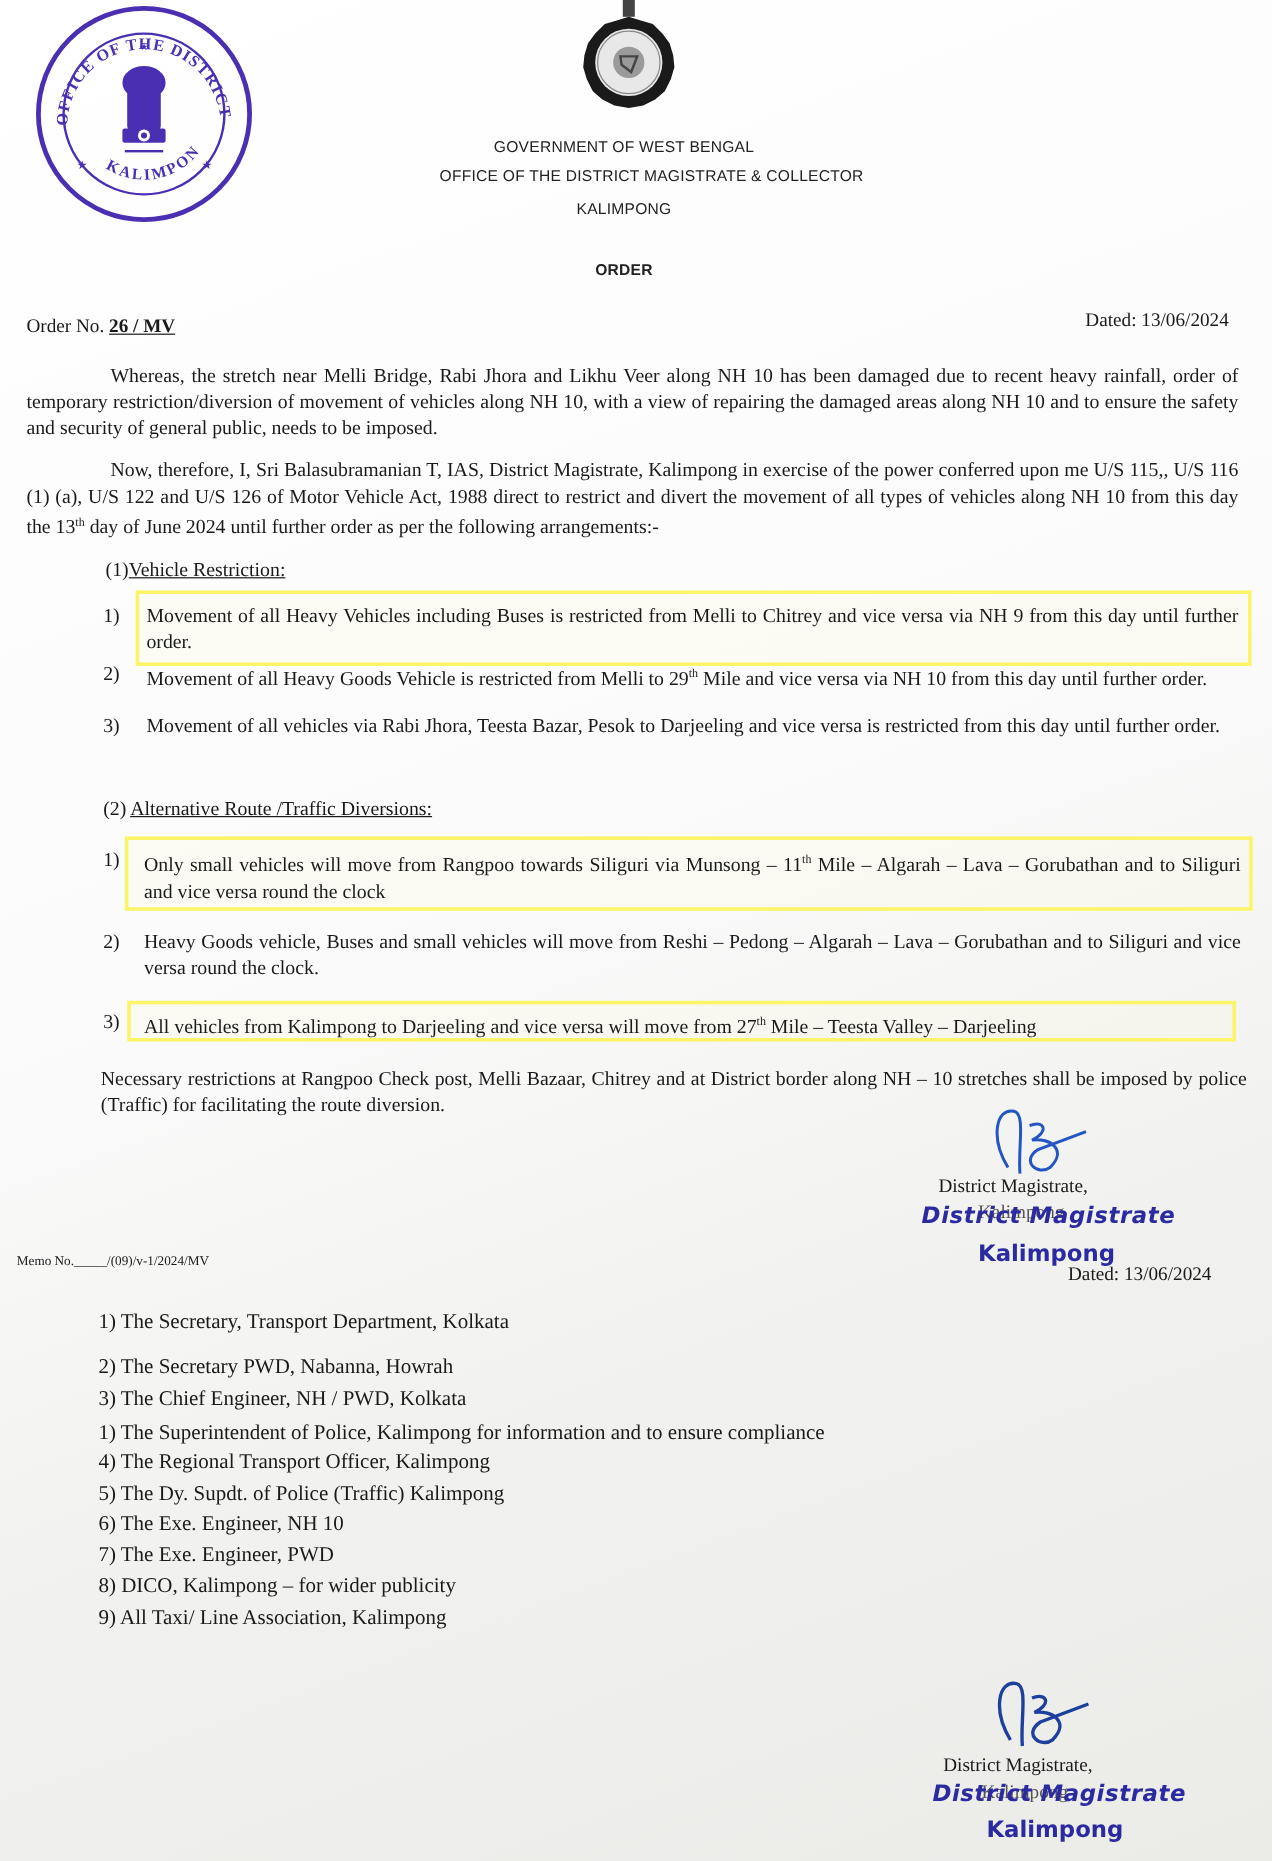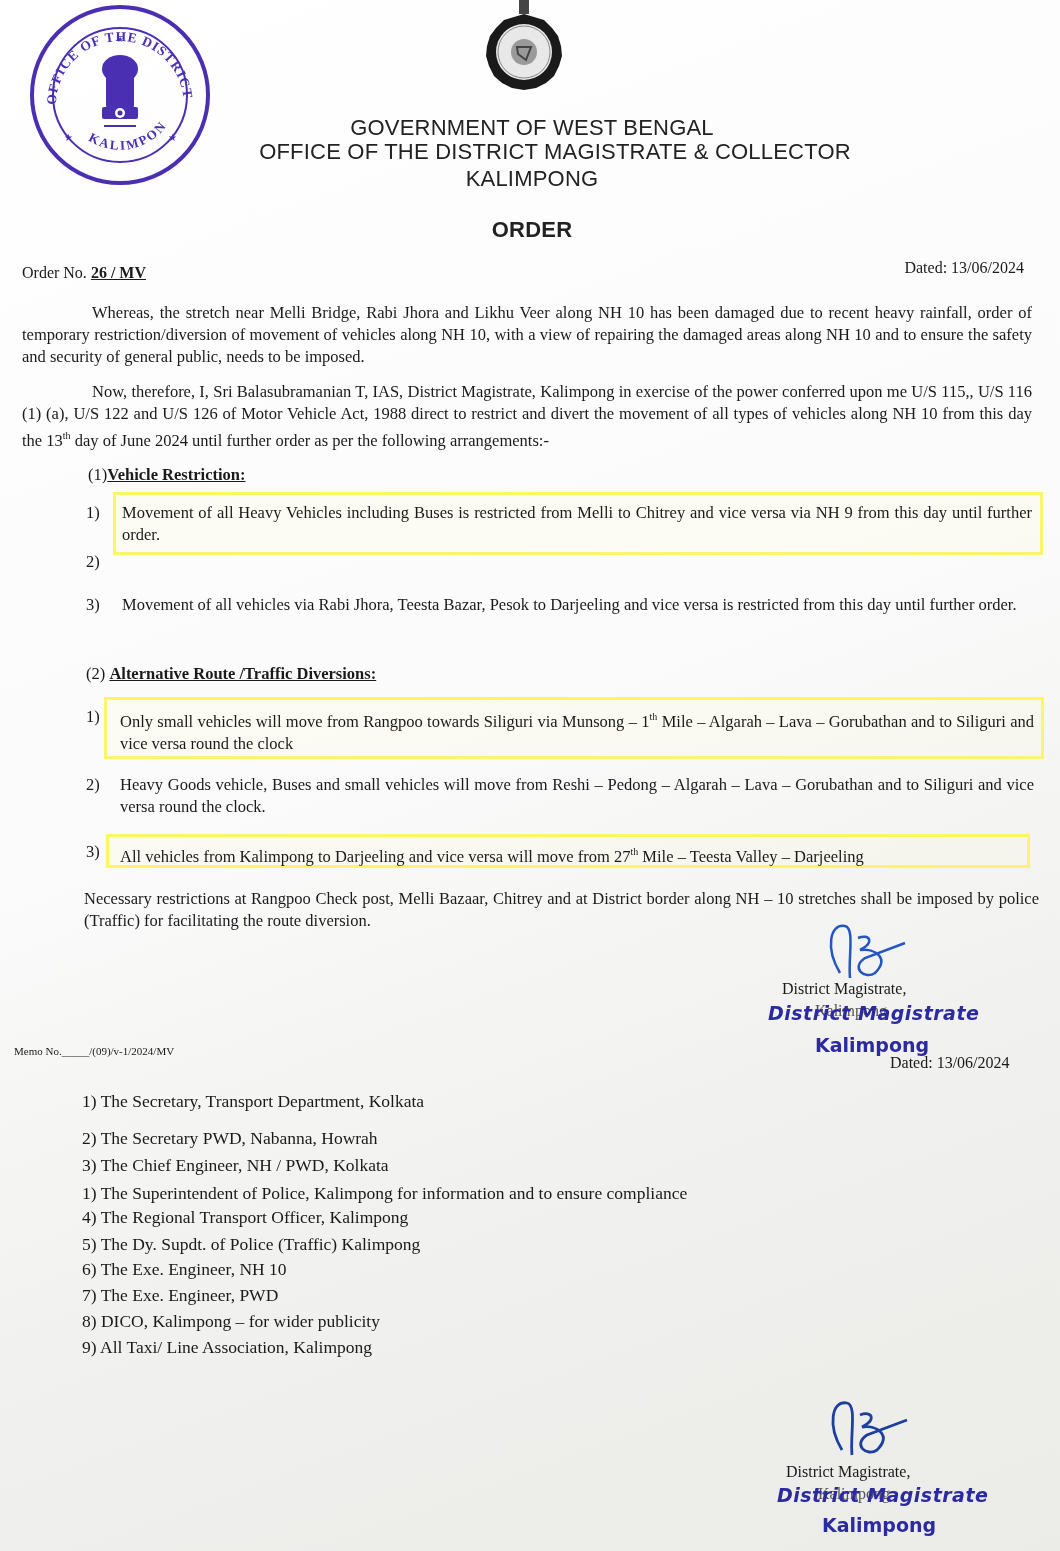--- a/index.html
+++ b/index.html
@@ -14,34 +14,34 @@
     left: 30px; top: 5px; width: 180px; height: 180px; border-radius: 50%;
     border: 4px solid #4b2fb3; box-sizing: border-box;
   }
   .seal-inner {
     position: absolute; left: 18px; top: 18px; right: 18px; bottom: 18px;
     border-radius: 50%; border: 2px solid #4b2fb3;
   }
   .seal svg { position: absolute; left: 0; top: 0; }
   .bengal-emblem { left: 483px; top: 0px; width: 82px; height: 92px; }
   .header-text {
-    left: 12px; width: 1040px; text-align: center;
-    font-family: "Liberation Sans", sans-serif; font-size: 22px; color: #222;
+    left: 0; width: 1040px; text-align: center;
+    font-family: "Liberation Sans", sans-serif; font-size: 13px; color: #222;
     letter-spacing: 0.2px;
   }
   .order-title { font-weight: bold; }
   .order-no { left: 22px; top: 264px; font-size: 16px; }
   .order-no u { font-weight: bold; }
   .dated-top { right: 36px; top: 259px; font-size: 16px; }
   .para {
     left: 22px; width: 1010px; font-size: 16.5px; line-height: 22px;
     text-align: justify; text-indent: 70px;
   }
   .section-head { font-size: 16.5px; }
-  .section-head .u { text-decoration: underline; font-weight: bold; }
+  .section-head .u { text-decoration: underline; font-weight: normal; }
   .list-item { font-size: 16.5px; line-height: 22px; }
   .list-item .num { position: absolute; left: 0; top: 0; }
   .list-item .txt { position: absolute; left: 36px; right: 0; top: 0; text-align: justify; }
   .highlight {
     border: 3.5px solid #fbf56a; box-sizing: border-box; background: rgba(255,255,210,0.15);
   }
   .signature { color: #1f4fb8; }
   .sign-label { font-size: 16px; }
   .stamp-text {
     font-family: "DejaVu Sans", sans-serif; font-weight: bold; color: #2b2aa0;
@@ -116,34 +116,35 @@
   <span>(1)</span><span class="u">Vehicle Restriction:</span>
 </div>
 
 <div class="abs highlight" style="left:113px; top:492px; width:930px; height:63px;"></div>
 <div class="abs list-item" style="left:86px; top:502px; width:946px; height:44px;">
   <span class="num">1)</span>
   <span class="txt">Movement of all Heavy Vehicles including Buses is restricted from Melli to Chitrey and vice versa via NH 9 from this day until further order.</span>
 </div>
 <div class="abs list-item" style="left:86px; top:551px; width:946px; height:44px;">
   <span class="num">2)</span>
+  <span class="txt"><span>Movement of all Heavy Goods Vehicle is restricted from Melli to 29</span><sup style="font-size:10px">th</sup><span> Mile and vice versa via NH 10 from this day until further order.</span></span>
 </div>
 <div class="abs list-item" style="left:86px; top:594px; width:946px; height:44px;">
   <span class="num">3)</span>
   <span class="txt">Movement of all vehicles via Rabi Jhora, Teesta Bazar, Pesok to Darjeeling and vice versa is restricted  from this day until further order.</span>
 </div>
 
 <div class="abs section-head" style="left:86px; top:664px;">
   <span>(2)</span> <span class="u">Alternative Route /Traffic Diversions:</span>
 </div>
 
 <div class="abs highlight" style="left:104px; top:697px; width:940px; height:62px;"></div>
 <div class="abs list-item" style="left:86px; top:706px; width:948px; height:44px;">
   <span class="num">1)</span>
-  <span class="txt" style="left:34px;"><span>Only small vehicles will move from Rangpoo towards Siliguri via Munsong – 1</span><sup style="font-size:10px">th</sup><span> Mile – Algarah – Lava – Gorubathan and to Siliguri and vice versa round the clock</span></span>
+  <span class="txt" style="left:34px;"><span>Only small vehicles will move from Rangpoo towards Siliguri via Munsong – 11</span><sup style="font-size:10px">th</sup><span> Mile – Algarah – Lava – Gorubathan and to Siliguri and vice versa round the clock</span></span>
 </div>
 <div class="abs list-item" style="left:86px; top:774px; width:948px; height:44px;">
   <span class="num">2)</span>
   <span class="txt" style="left:34px;">Heavy Goods vehicle, Buses and small vehicles will move from Reshi – Pedong – Algarah – Lava – Gorubathan and to Siliguri and vice versa round the clock.</span>
 </div>
 
 <div class="abs highlight" style="left:106px; top:834px; width:924px; height:34px;"></div>
 <div class="abs list-item" style="left:86px; top:841px; width:948px; height:24px;">
   <span class="num">3)</span>
   <span class="txt" style="left:34px; text-align:left;"><span>All vehicles from Kalimpong to Darjeeling and vice versa will move from 27</span><sup style="font-size:10px">th</sup><span> Mile – Teesta Valley – Darjeeling</span></span>

